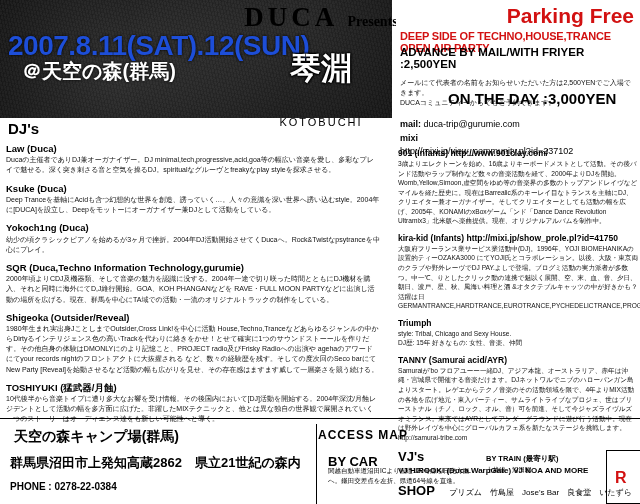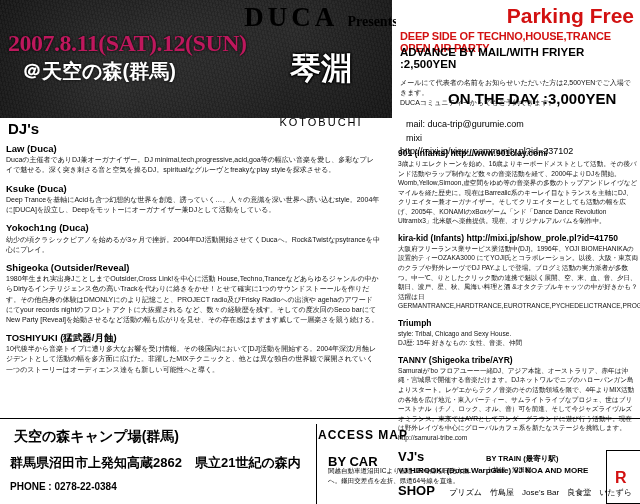--- a/index.html
+++ b/index.html
@@ -20,38 +20,38 @@
     background:
       repeating-linear-gradient(78deg, rgba(0,0,0,.55) 0px, rgba(0,0,0,.55) 1px, rgba(255,255,255,0) 1px, rgba(255,255,255,0) 3px),
       repeating-linear-gradient(12deg, rgba(0,0,0,.35) 0px, rgba(0,0,0,.35) 1px, rgba(255,255,255,0) 1px, rgba(255,255,255,0) 4px),
       repeating-linear-gradient(130deg, rgba(0,0,0,.3) 0px, rgba(0,0,0,.3) 1px, rgba(255,255,255,0) 1px, rgba(255,255,255,0) 5px),
       #111;
     opacity:.96;
   }
   .hdr-noise:after{content:"";position:absolute;inset:0;
     background:radial-gradient(circle at 30% 60%, rgba(255,255,255,.12), rgba(0,0,0,0) 60%),
                radial-gradient(circle at 75% 25%, rgba(255,255,255,.10), rgba(0,0,0,0) 55%);}
-  .date-line{position:absolute;left:8px;top:30px;color:#be185d;font-size:24px;font-weight:bold;letter-spacing:-0.5px;text-shadow:0 0 3px #000;font-family:Liberation Serif, serif;}
+  .date-line{position:absolute;left:8px;top:30px;color:#1d4ed8;font-size:28px;font-weight:bold;letter-spacing:-0.5px;text-shadow:0 0 3px #000;}
   .place-line{position:absolute;left:22px;top:58px;color:#fff;font-size:20px;font-weight:bold;text-shadow:0 0 3px #000;}
 
   .hdr-mid{position:absolute;left:236px;top:2px;width:170px;text-align:center;}
   .duca-title{font-family:"Liberation Serif", serif;font-size:27px;font-weight:bold;letter-spacing:4px;color:#000;}
   .duca-title .presents{font-size:14px;letter-spacing:0;font-weight:bold;}
   .koto{font-size:31px;font-weight:bold;color:#fff;text-shadow:-1px 0 2px #000,0 -1px 2px #000,1px 0 2px #000,0 1px 2px #000;line-height:1.05;margin-top:20px;}
   .koto-rom{font-size:11px;color:#000;letter-spacing:2px;margin-top:30px;}
 
   .hdr-right{position:absolute;left:396px;top:0;width:244px;height:118px;background:#fff;}
   .parking{position:absolute;right:6px;top:4px;font-size:21px;font-weight:bold;color:#d21111;text-align:right;}
   .deepside{position:absolute;left:400px;top:30px;width:238px;font-size:11px;font-weight:bold;color:#d21111;letter-spacing:-0.2px;}
   .adv1{position:absolute;left:400px;top:46px;font-size:11.5px;font-weight:bold;}
   .adv2{position:absolute;left:448px;top:60px;font-size:15px;font-weight:bold;margin-top:30px;}
   .mailnote{position:absolute;left:400px;top:78px;width:236px;font-size:7px;line-height:1.45;color:#111;}
 
   .contact{position:absolute;left:400px;top:118px;width:240px;font-size:9px;line-height:1.5;}
-  .contact .lbl{font-weight:normal;margin-left:6px;}
+  .contact .lbl{font-weight:bold;}
 
   
   .cols{position:absolute;left:0;top:120px;width:640px;height:300px;}
   .col-left{position:absolute;left:6px;top:0;width:374px;}
   .col-right{position:absolute;left:398px;top:28px;width:240px;}
 
   .djs-head{font-size:15px;font-weight:bold;margin:0 0 6px 2px;}
   .act{margin-bottom:7px;}
   .act-name{font-size:9.5px;font-weight:bold;line-height:1.3;}
   .act-desc{font-size:7px;line-height:1.45;color:#111;}
@@ -134,20 +134,24 @@
       </div>
       <div class="act">
         <div class="act-name">Ksuke (Duca)</div>
         <div class="act-desc">Deep Tranceを基軸にAcidも含つ幻想的な世界を創造、誘っていく…。人々の意識を深い世界へ誘い込むstyle。2004年に[DUCA]を設立し、Deepをモットーにオーガナイザー兼DJとして活動をしている。</div>
       </div>
       <div class="act">
         <div class="act-name">Yokoch1ng (Duca)</div>
         <div class="act-desc">幼少の頃クラシックピアノを始めるが3ヶ月で挫折。2004年DJ活動開始させてくDucaへ。Rock&amp;Twistなpsytranceを中心にプレイ。</div>
       </div>
       <div class="act">
+        <div class="act-name">SQR (Duca,Techno Information Technology,gurumie)</div>
+        <div class="act-desc">2000年頃よりCDJ及機器類、そして音楽の魅力を認識に没する。2004年一途で切り咲った時間とともにDJ機材を購入、それと同時に海外にてD,J維行開始。GOA、KOH PHANGANなどを RAVE・FULL MOON PARTYなどに出演し活動の場所を広げる。現在、群馬を中心にTA域での活動・一流のオリジナルトラックの制作をしている。</div>
+      </div>
+      <div class="act">
         <div class="act-name">Shigeoka (Outsider/Reveal)</div>
         <div class="act-desc">1980年生まれ実出身JことしまでOutsider,Cross Link!を中心に活動 House,Techno,Tranceなどあらゆるジャンルの中からDirtyるインテリジェンス色の高いTrackを代わりに絡きをかせ！とせて確実に1つのサウンドストーールを作りだす。その他自身の体験はDMONLYにのより記憶こと、PROJECT radio及びFrisky Radioへの出演や agehaのアワードにてyour records nightのフロントアクトに大抜擢される など、数々の経験歴を残す。そしての度次回のSeco barにて New Party [Reveal]を始動させるなど活動の幅も広がりを見せ、その存在感はますます威して一層楽さを競う続ける。</div>
       </div>
       <div class="act">
         <div class="act-name">TOSHIYUKI (猛武器/月蝕)</div>
         <div class="act-desc">10代後半から音楽トイプに遭り多大なお響を受け情報。その後国内において[DJ]活動を開始する。2004年深沈/月蝕レジデントとして活動の幅を多方面に広げた。非躍したMIXテクニックと、他とは異な独自の世界観で展開されていく一つのストーリーはオーディエンス達をも新しい可能性へと導く。</div>
       </div>
     </div>
 
     <div class="col-right">
@@ -158,21 +162,21 @@
       <div class="r-act">
         <div class="r-name">kira-kid (Infants) http://mixi.jp/show_prole.pl?id=41750</div>
         <div class="r-desc">大阪府フリーランス業サービス業活動中(DJ)。1996年、YOJI BIOMEHANIKAの設置的ティーOZAKA3000 にてYOJI氏とコラボレーション。以後、大阪・東京両のクラブや野外レーヴでDJ PAY.よしで登場。ブログミ活動の実力派者が多数つ。中一℃、りとしたクリック動の連携で魅以く展開、空、末、血、音、夕日、朝日、波戸、星、秋、風海い料理と酒 &amp;オタクテブルキャッツの中が好きかも？ 活躍は日GERMANTRANCE,HARDTRANCE,EUROTRANCE,PYCHEDELICTRANCE,PROGRESSIVEHOUSE,HARDHOUSE,TECHNO,HOUSE)</div>
       </div>
       <div class="r-act">
         <div class="r-name">Triumph</div>
         <div class="r-desc" style="white-space:pre-line">style: Tribal, Chicago and Sexy House.
 DJ歴: 15年 好きなもの: 女性、音楽、仲間</div>
       </div>
       <div class="r-act">
-        <div class="r-name">TANNY (Shigeoka tribe/AYR)</div>
+        <div class="r-name">TANNY (Samurai acid/AYR)</div>
         <div class="r-desc">Samuraiが'bo フロアユーー一緒DJ、アジア本龍、オーストラリア、赤年は沖縄・宮城県で開催する音楽だけます。DJネットワルでニブのハローパンガン島よりスタート。レゲエからテクノ音楽のその活動領域を限で、4年よりMIX活動の各地を広げ地元・東入バーティー、サムライトライブなプロジェ、世はブリーストナル（チノ、ロック、オル、音）可を前進、そして今ジャズライヴルズオミランス。東京ではAYRとしてアンダーグラウンドに遊び行う活動中。現在は野外レイヴを中心にグローバルカフェ系を新たなステージを挑戦します。 http://samurai-tribe.com</div>
       </div>
 
       <div class="vjs-head">VJ's</div>
       <div class="vjs-line">VJ HIROOKI (Duca.WarpGate)   VJ NOA AND MORE</div>
 
       <div>
         <span class="shop-head">SHOP</span>
         <span class="shop-line">プリズム　竹島屋　Jose's Bar　良食堂　いたずらアジアン・フードジョッキー</span>
       </div>

